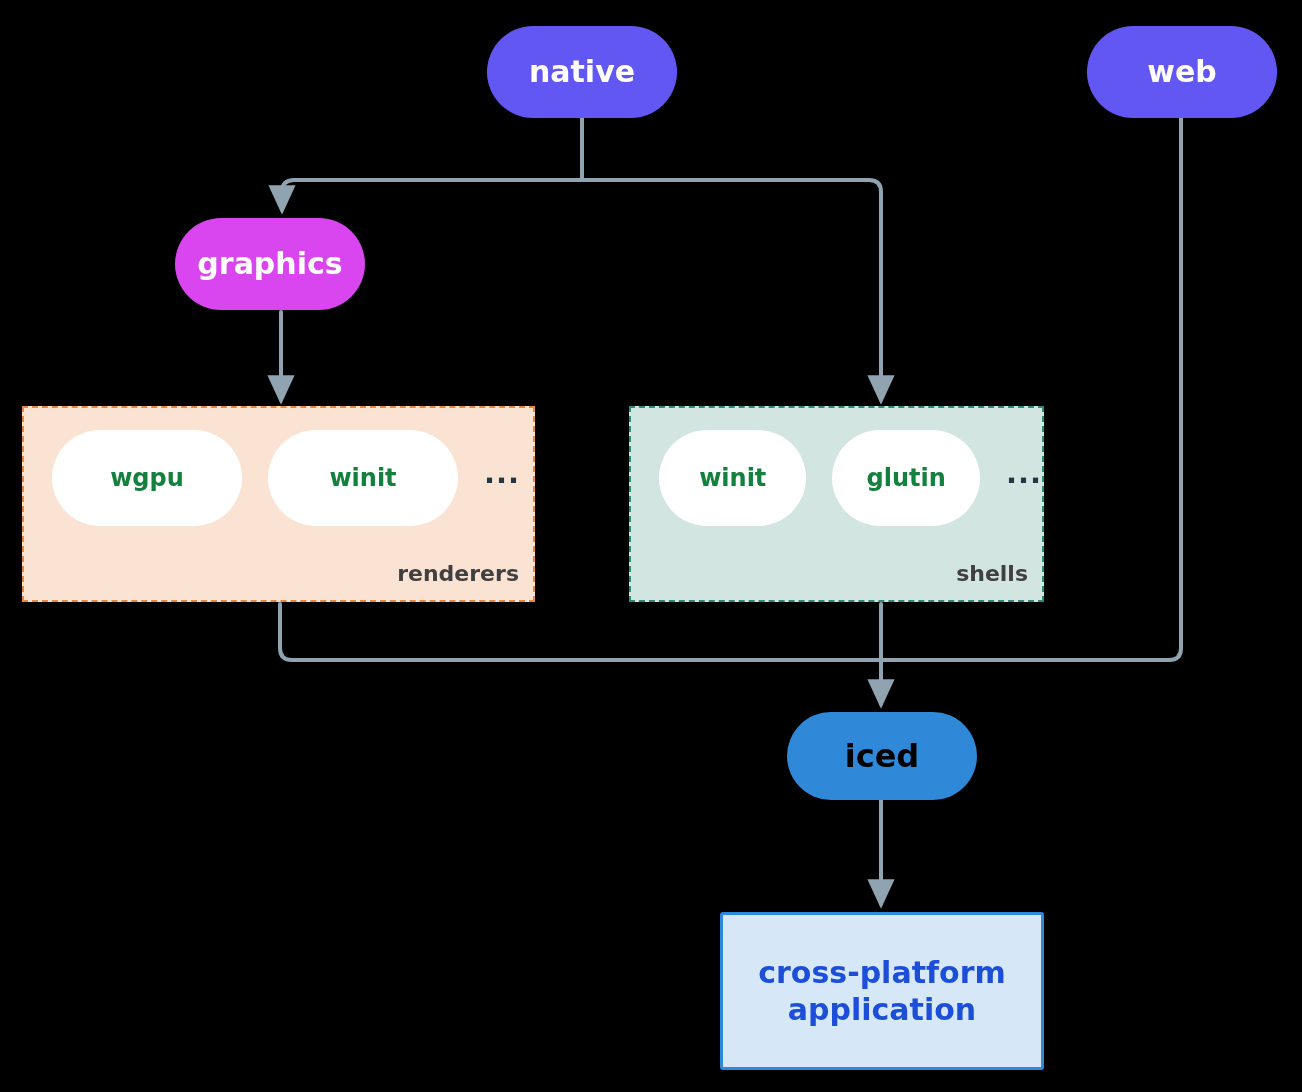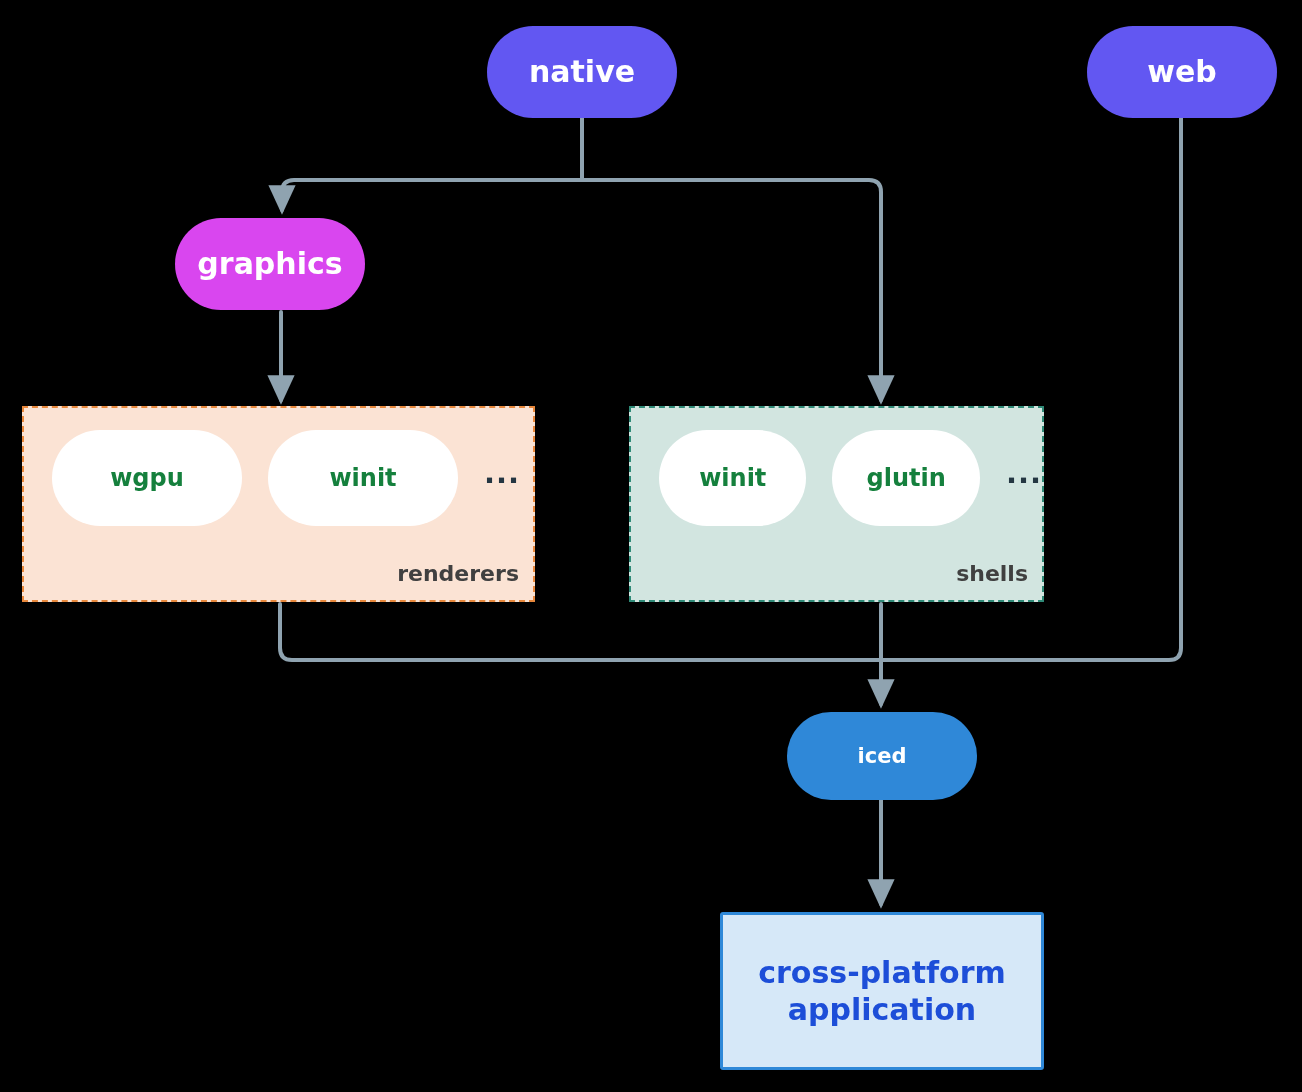--- a/index.html
+++ b/index.html
@@ -50,22 +50,22 @@
   .node-graphics {
     left: 175px; top: 218px; width: 190px; height: 92px;
     background: #d946ef;
     color: #ffffff;
     font-size: 30px;
     border-radius: 999px;
   }
   .node-iced {
     left: 787px; top: 712px; width: 190px; height: 88px;
     background: #2f88d8;
-    color: #ffffff;
-    font-size: 21px;
+    color: #000000;
+    font-size: 32px;
     border-radius: 999px;
   }
   
   .node-app {
     left: 720px; top: 912px; width: 324px; height: 158px;
     background: #d6e8f8;
     color: #1d4ed8;
     border: 3px solid #2f88d8;
     border-radius: 3px;
     font-size: 30px;

